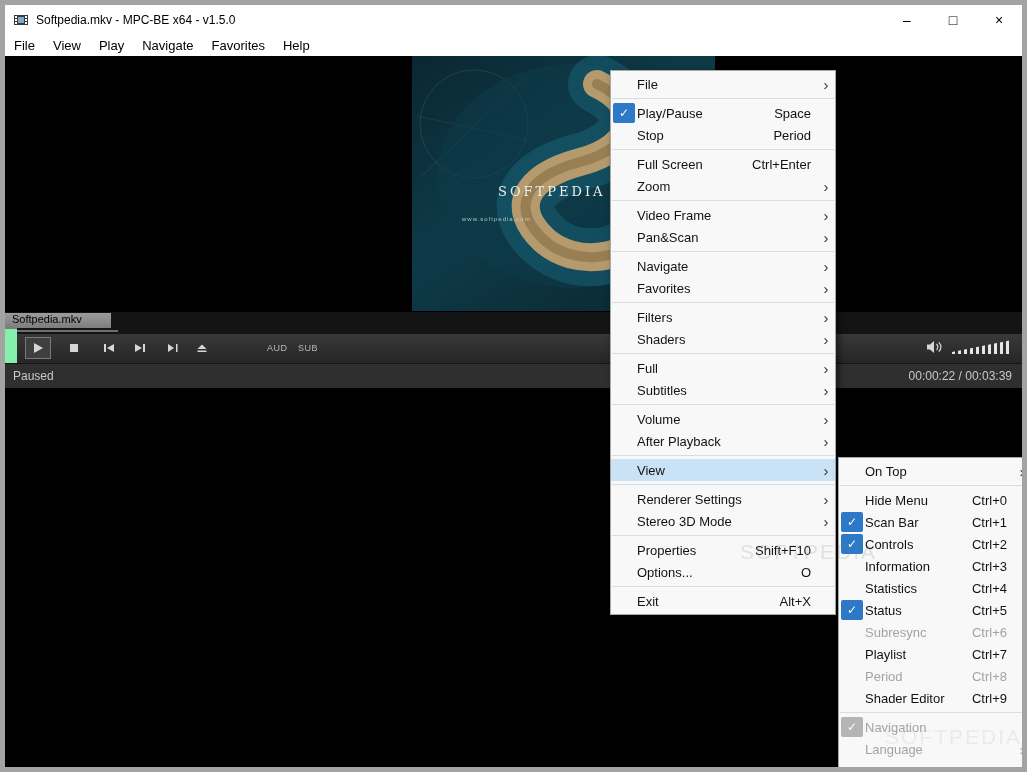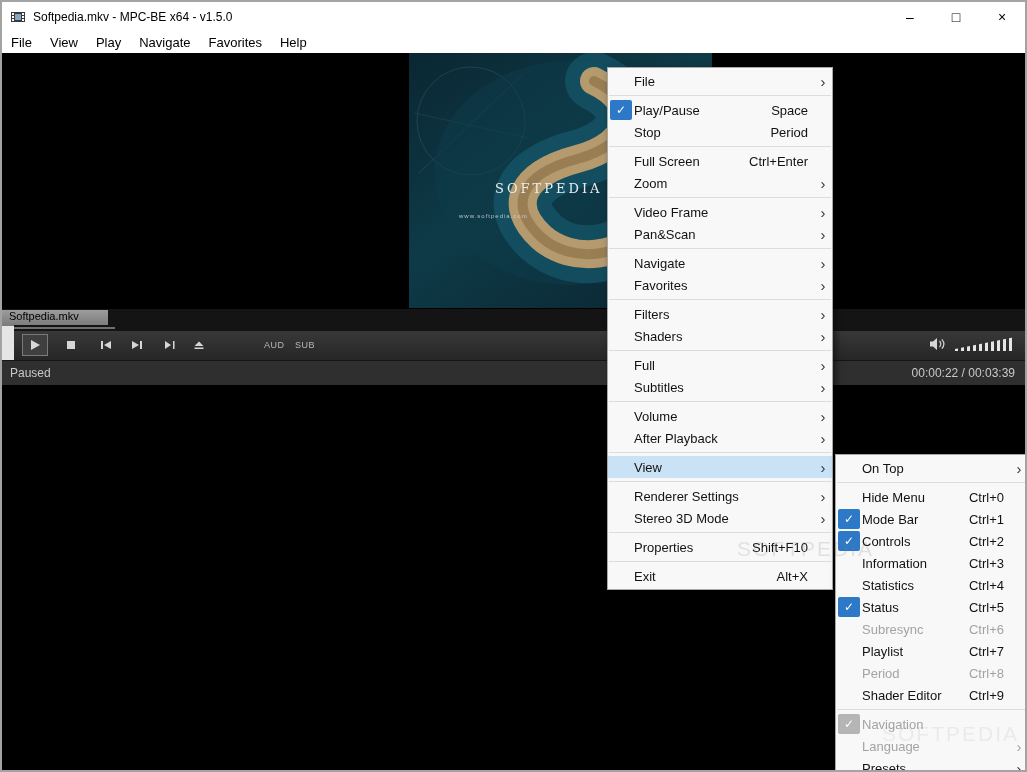--- a/index.html
+++ b/index.html
@@ -1,20 +1,20 @@
 <!DOCTYPE html>
 <html><head>
 <meta charset="utf-8">
 <style>
   * { box-sizing: border-box; }
   body { margin:0; background:#000; }
   .window {
-    position:relative; width:1027px; height:772px; background:#e5e5e5;
+    position:relative; width:1027px; height:772px; background:#86efac;
     font-family:"Liberation Sans","DejaVu Sans",sans-serif; overflow:hidden;
-    border:2px solid #a3a3a3;
+    border:5px solid #a3a3a3;
   }
   
   .titlebar { position:absolute; top:0; left:0; right:0; height:30px; background:#fff;
     display:flex; align-items:center; }
   .app-icon { margin-left:8px; display:flex; }
   .title-text { margin-left:7px; font-size:12px; color:#000; }
   .win-controls { margin-left:auto; display:flex; height:100%; }
   .win-btn { width:46px; display:flex; align-items:center; justify-content:center;
     font-size:14px; color:#000; cursor:default; }
   
@@ -302,20 +302,26 @@
       <span class="mi-shortcut"></span>
       <span class="mi-arrow">›</span>
     </div>
     <div class="msep"></div>
     <div class="mi">
       <span class="mi-check"></span>
       <span class="mi-label">Properties</span>
       <span class="mi-shortcut">Shift+F10</span>
       <span class="mi-arrow"></span>
     </div>
+    <div class="mi">
+      <span class="mi-check"></span>
+      <span class="mi-label">Options...</span>
+      <span class="mi-shortcut">O</span>
+      <span class="mi-arrow"></span>
+    </div>
     <div class="msep"></div>
     <div class="mi">
       <span class="mi-check"></span>
       <span class="mi-label">Exit</span>
       <span class="mi-shortcut">Alt+X</span>
       <span class="mi-arrow"></span>
     </div>
   </div>
 
   <div class="popup smenu">
@@ -327,21 +333,21 @@
     </div>
     <div class="msep"></div>
     <div class="mi">
       <span class="mi-check"></span>
       <span class="mi-label">Hide Menu</span>
       <span class="mi-shortcut">Ctrl+0</span>
       <span class="mi-arrow"></span>
     </div>
     <div class="mi">
       <span class="mi-check on">✓</span>
-      <span class="mi-label">Mode Bar</span>
+      <span class="mi-label">Scan Bar</span>
       <span class="mi-shortcut">Ctrl+1</span>
       <span class="mi-arrow"></span>
     </div>
     <div class="mi">
       <span class="mi-check on">✓</span>
       <span class="mi-label">Controls</span>
       <span class="mi-shortcut">Ctrl+2</span>
       <span class="mi-arrow"></span>
     </div>
     <div class="mi">

